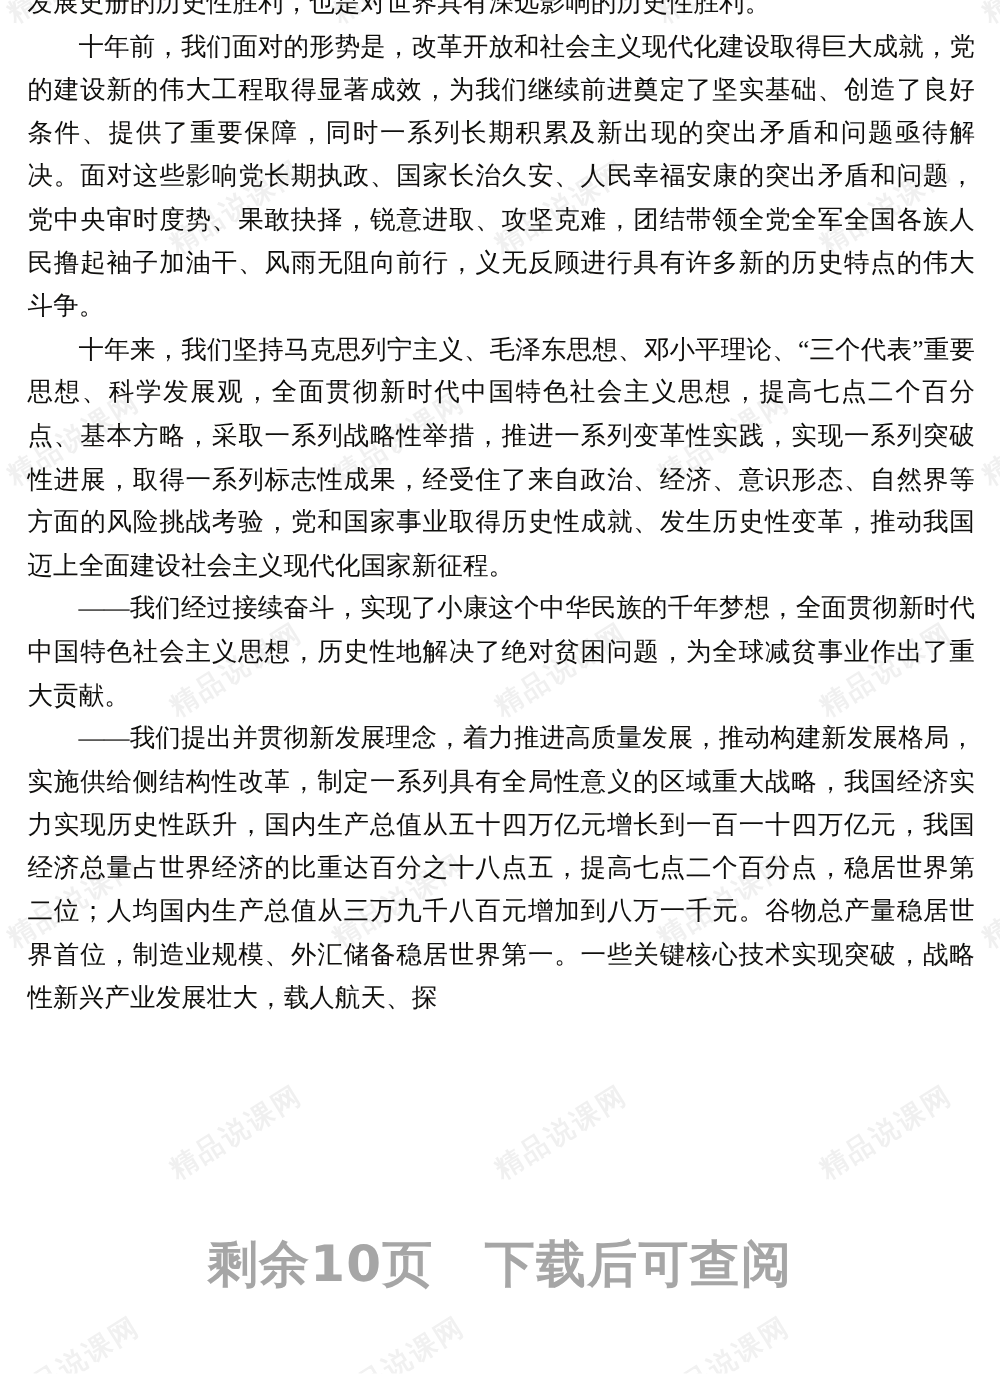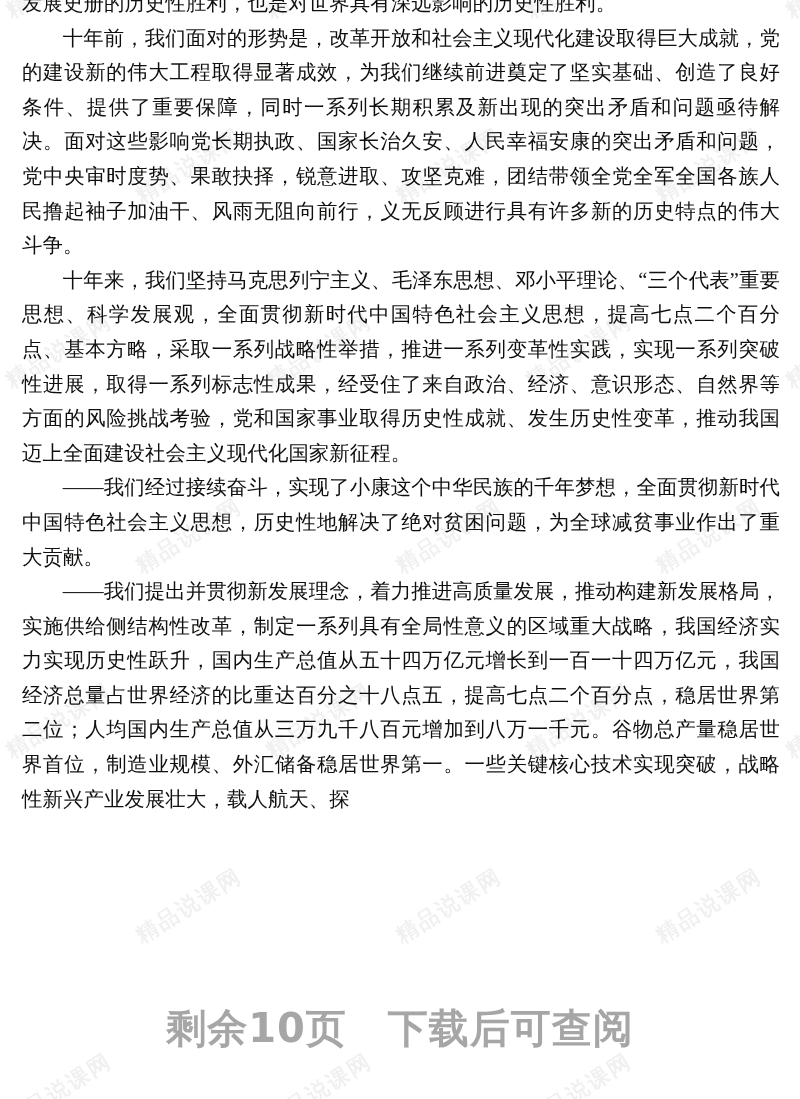--- a/index.html
+++ b/index.html
@@ -68,21 +68,20 @@
   }
 
   
   #footer-teaser {
     position: absolute;
     left: 0;
     top: 983px;
     width: 800px;
     text-align: center;
     z-index: 3;
-    margin-top: 16px;
   }
   #footer-teaser .teaser-text {
     display: inline-block;
     font-family: "DejaVu Sans", "Liberation Sans", sans-serif;
     font-size: 40px;
     font-weight: 700;
     color: #a6a6a6;
     letter-spacing: 1px;
     white-space: pre;
     line-height: 58px;

